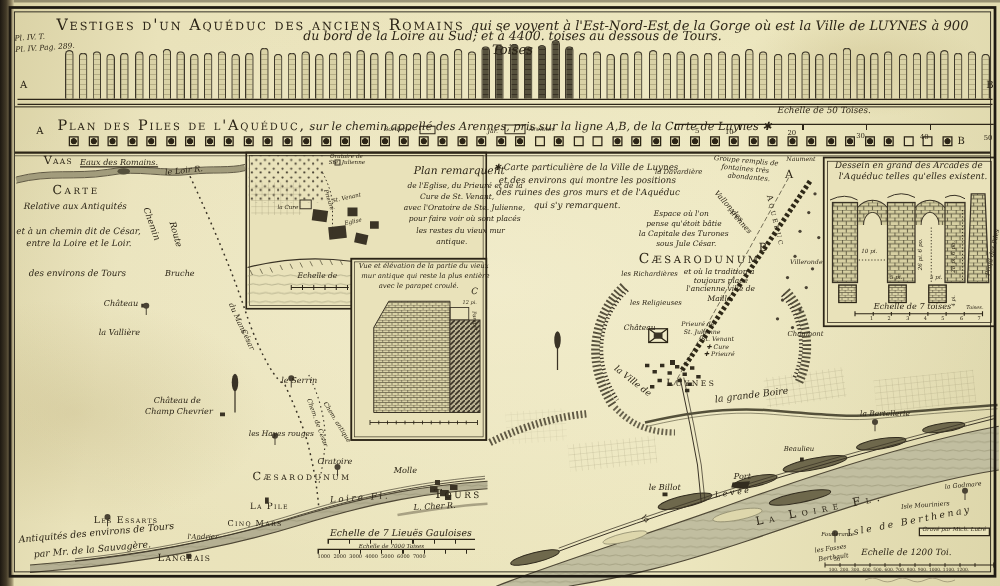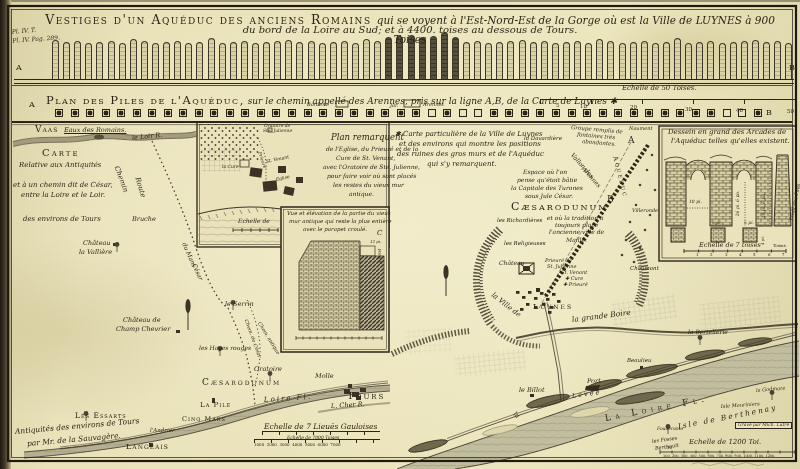--- a/index.html
+++ b/index.html
@@ -435,21 +435,21 @@
       <div class="lbl i" style="left: 19px; top: 162px; font-size: 7px;">Relative aux Antiquités</div>
       <div class="lbl i" style="left: 23px; top: 172px; font-size: 7px; margin-top: 44px;">des environs de Tours</div>
       <div class="lbl i" style="left: 13px; top: 182px; font-size: 7px;">et à un chemin dit de César,</div>
       <div class="lbl i" style="left: 21px; top: 192px; font-size: 7px;">entre la Loire et le Loir.</div>
       <div class="lbl i" style="left: 116px; top: 163px; font-size: 7px; transform: rotate(70deg);">Chemin</div>
       <div class="lbl i" style="left: 137px; top: 174px; font-size: 7px; transform: rotate(74deg);">Route</div>
       <div class="lbl i" style="left: 132px; top: 216px; font-size: 6.5px;">Bruche</div>
       <div class="lbl i" style="left: 184px; top: 240px; font-size: 6px; transform: rotate(66deg);">du Mans</div>
       <div class="lbl i" style="left: 194px; top: 261px; font-size: 6px; transform: rotate(66deg);">César</div>
       <div class="lbl i" style="left: 83px; top: 240px; font-size: 6.5px;">Château</div>
-      <div class="lbl i" style="left: 79px; top: 249px; font-size: 6.5px;">la Vallière</div>
+      <div class="lbl i" style="left: 79px; top: 263px; font-size: 6.5px;">la Vallière</div>
       <div class="lbl i" style="left: 123px; top: 317px; font-size: 6.5px;">Château de</div>
       <div class="lbl i" style="left: 116px; top: 326px; font-size: 6.5px;">Champ Chevrier</div>
       <div class="lbl i" style="left: 225px; top: 301px; font-size: 6.5px;">le Serrin</div>
       <div class="lbl i" style="left: 199px; top: 345px; font-size: 6px;">les Hayes rouges</div>
       <div class="lbl i" style="left: 246px; top: 317px; font-size: 5px; transform: rotate(70deg);">Chem. de César</div>
       <div class="lbl i" style="left: 259px; top: 320px; font-size: 5px; transform: rotate(58deg);">Chem. antique</div>
       <div class="lbl i" style="left: 254px; top: 366px; font-size: 6.5px;">Oratoire</div>
       <div class="lbl caps sp2" style="left: 202px; top: 378px; font-size: 9px;">Cæsarodunum</div>
       <div class="lbl i" style="left: 315px; top: 373px; font-size: 6.5px;">Molle</div>
       <div class="lbl caps sp2" style="left: 347px; top: 391px; font-size: 10px;">Tours</div>

